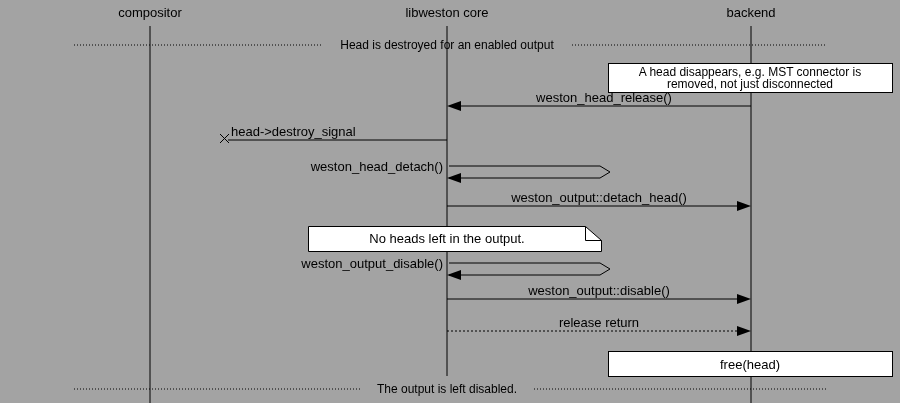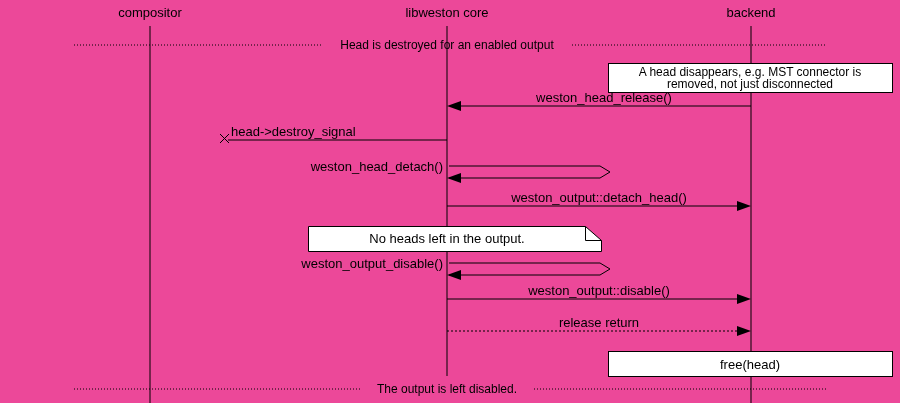--- a/index.html
+++ b/index.html
@@ -9,21 +9,21 @@
   }
   body {
     font-family: "Liberation Sans", sans-serif;
     color: #000000;
   }
   #diagram-root {
     position: relative;
     width: 900px;
     height: 403px;
     overflow: hidden;
-    background: #ec4899;
+    background: #a3a3a3;
   }
   #diagram-svg {
     position: absolute;
     left: 0;
     top: 0;
     width: 900px;
     height: 403px;
   }
   .lifeline-label {
     font-size: 13px;

